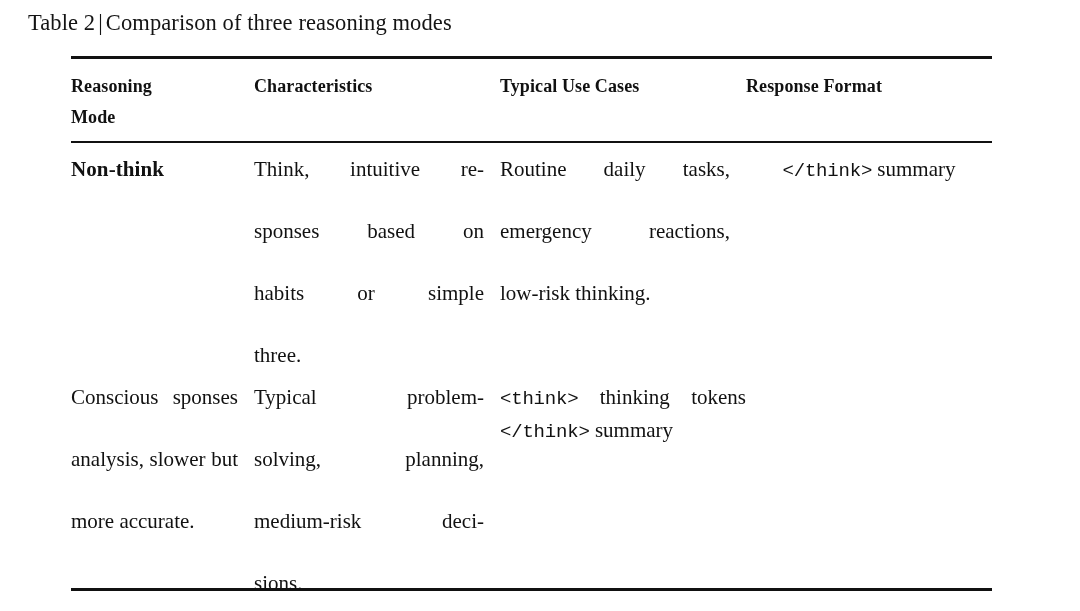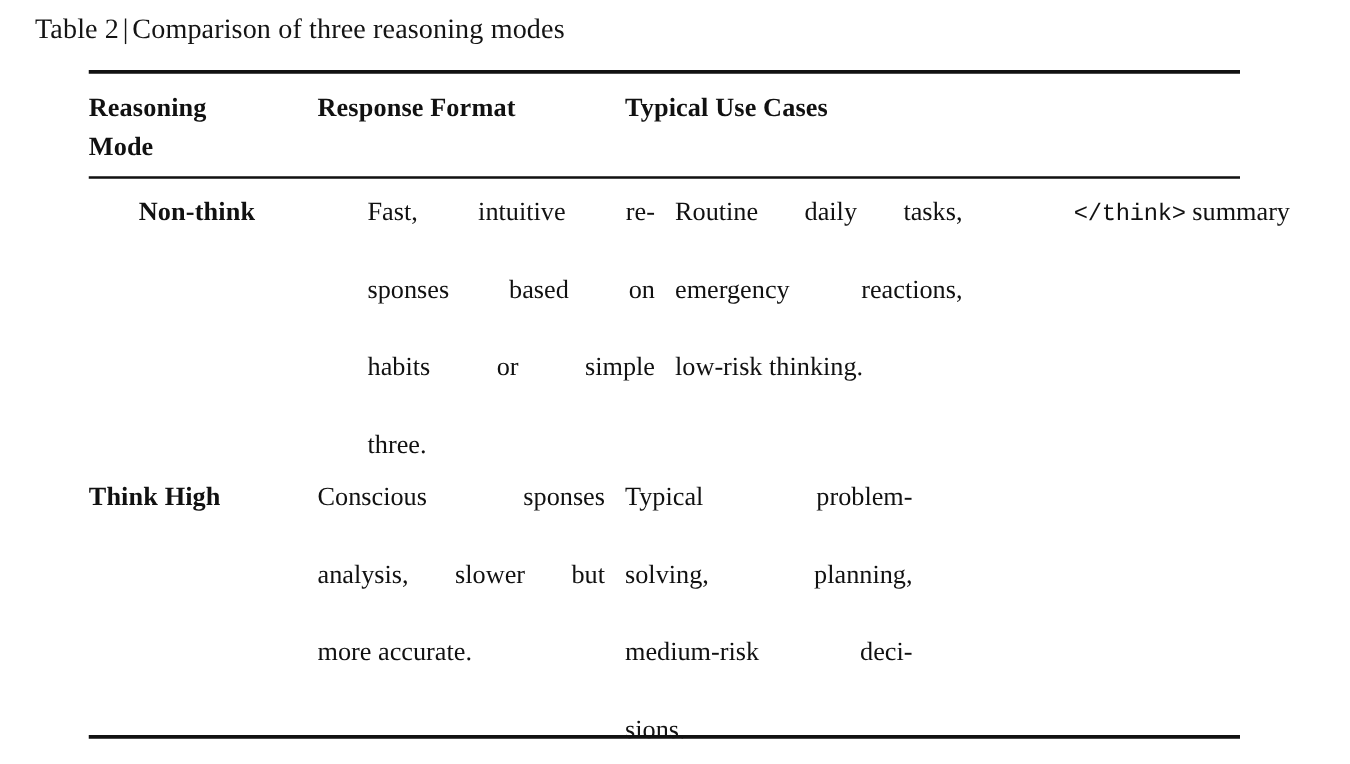--- a/index.html
+++ b/index.html
@@ -64,29 +64,29 @@
   .cell {
     font-size: 21px;
     line-height: 31px;
     color: #111111;
   }
 
   
   .head-row { padding-top: 12px; padding-bottom: 8px; }
   .head-cell {
     font-weight: bold;
-    font-size: 21px;
+    font-size: 18px;
     line-height: 31px;
     padding-right: 14px;
     letter-spacing: 0.1px;
   }
 
   
   .body-row { padding-top: 11px; }
-  .body-row.r1 { padding-bottom: 0px; margin-left: 40px; }
+  .body-row.r1 { padding-bottom: 0px; }
   .body-row.r2 { padding-top: 11px; }
   .body-row.r3 { padding-top: 11px; }
 
   .mode-cell {
     font-weight: bold;
     padding-right: 14px;
     letter-spacing: 0.1px;
   }
 
   .text-cell {
@@ -95,21 +95,21 @@
     padding-right: 16px;
     hyphens: manual;
   }
 
   
   .fmt-cell {
     text-align: justify;
     text-justify: inter-word;
     padding-right: 0px;
   }
-  .fmt-cell.left { text-align: right; }
+  .fmt-cell.left { text-align: center; }
 
   .mono {
     font-family: "Liberation Mono", "DejaVu Sans Mono", monospace;
     font-size: 19px;
     letter-spacing: -0.2px;
   }
 
   
   .stretch::after {
     content: "";
@@ -130,63 +130,66 @@
 
   <div class="table-wrap">
 
     <div class="rule rule-top"></div>
 
     <div class="row head-row">
       <div class="cell head-cell">
         <span>Reasoning</span><br>
         <span>Mode</span>
       </div>
+      <div class="cell head-cell">Characteristics</div>
+      <div class="cell head-cell">Typical Use Cases</div>
       <div class="cell head-cell">Response Format</div>
-      <div class="cell head-cell">Typical Use Cases</div>
     </div>
 
     <div class="rule rule-mid"></div>
 
     <div class="row body-row r1">
       <div class="cell mode-cell">Non-think</div>
 
       <div class="cell text-cell">
-        <span class="stretch">Fast,  intuitive  re-</span>
+        <span class="stretch">Think,  intuitive  re-</span>
         <span class="stretch">sponses  based  on</span>
         <span class="stretch">habits   or   simple</span>
         <span>three.</span>
       </div>
 
       <div class="cell text-cell">
         <span class="stretch">Routine  daily  tasks,</span>
         <span class="stretch">emergency reactions,</span>
         <span>low-risk thinking.</span>
       </div>
 
       <div class="cell fmt-cell left">
         <span class="mono">&lt;/think&gt;</span><span> summary</span>
       </div>
     </div>
 
     <div class="row body-row r2">
-      <div class="cell mode-cell">Think High</div>
 
       <div class="cell text-cell">
         <span class="stretch">Conscious    sponses</span>
         <span class="stretch">analysis, slower but</span>
         <span>more accurate.</span>
       </div>
 
       <div class="cell text-cell">
         <span class="stretch">Typical   problem-</span>
         <span class="stretch">solving,   planning,</span>
         <span class="stretch">medium-risk   deci-</span>
         <span>sions.</span>
       </div>
 
+      <div class="cell fmt-cell">
+        <span class="mono">&lt;think&gt;</span><span> thinking tokens </span><span class="mono">&lt;/think&gt;</span><span> summary</span>
+      </div>
     </div>
 
     <div class="row body-row r3">
       <div class="cell mode-cell">Think Max</div>
 
       <div class="cell text-cell">
         
         
         
       </div>

